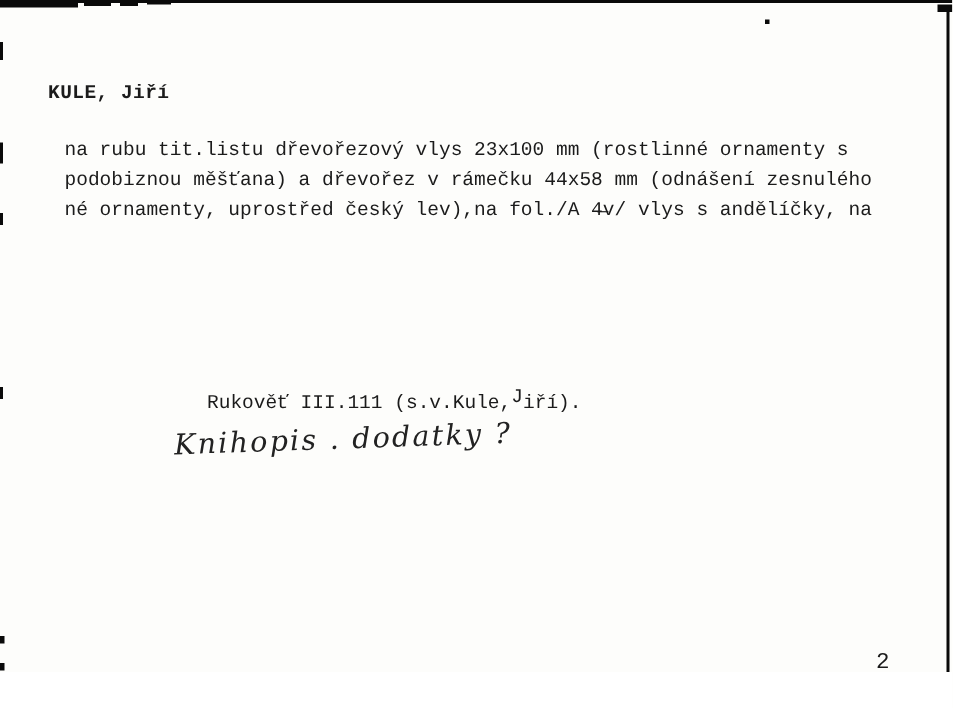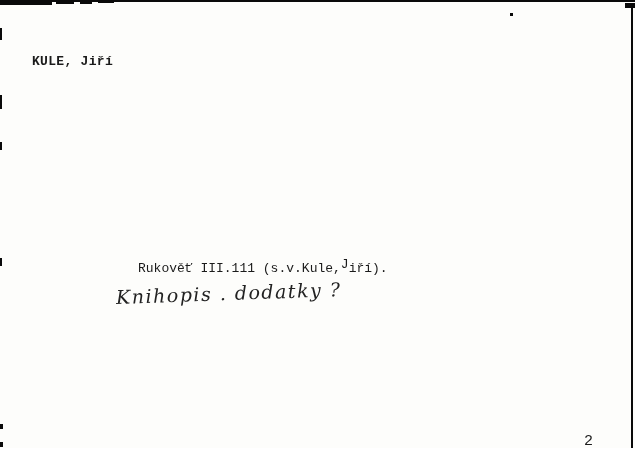--- a/index.html
+++ b/index.html
@@ -71,20 +71,23 @@
   <div class="edge edge-left-3"></div>
   <div class="edge edge-left-4"></div>
   <div class="edge edge-left-5"></div>
   <div class="edge edge-left-6"></div>
   <div class="speck speck-1"></div>
   <div class="speck speck-2"></div>
 
   <div class="type heading">KULE, Jiří</div>
 
   <div class="paragraph">
+    <div class="type">na rubu tit.listu dřevořezový vlys 23x100 mm (rostlinné ornamenty s</div>
+    <div class="type">podobiznou měšťana) a dřevořez v rámečku 44x58 mm (odnášení zesnulého</div>
+    <div class="type">né ornamenty, uprostřed český lev),na fol./A 4̶v/ vlys s andělíčky, na</div>
   </div>
 
   <div class="type reference"><span>Rukověť III.111 (s.v.Kule,</span><span class="raised">J</span><span>iří).</span></div>
 
   <div class="handwriting">Knihopis . dodatky ?</div>
 
   <div class="type pagenum">2</div>
 
 </div>
 

